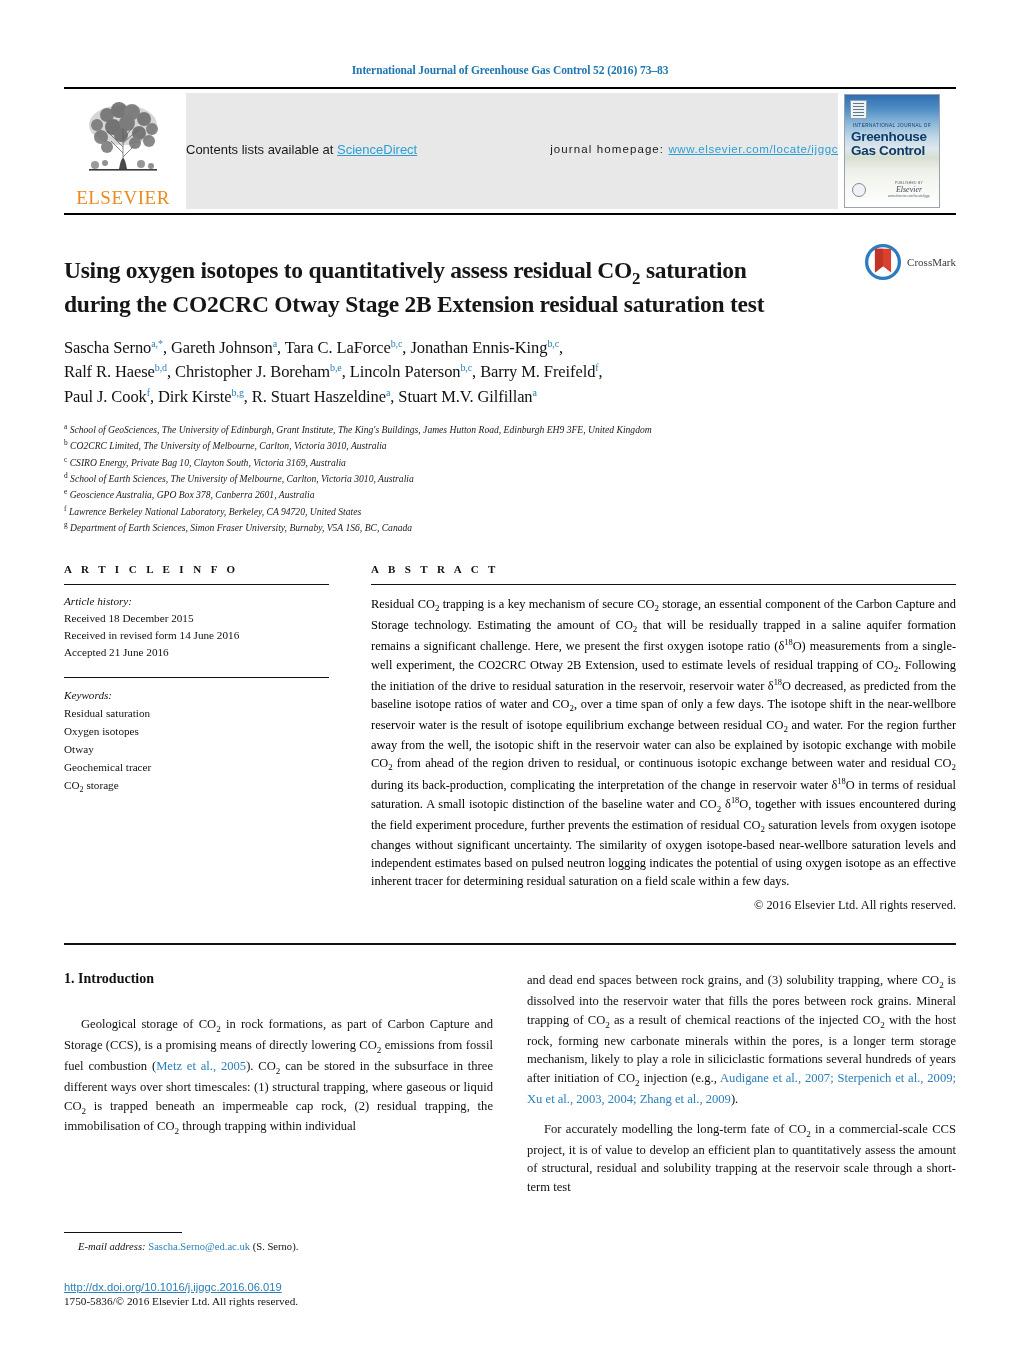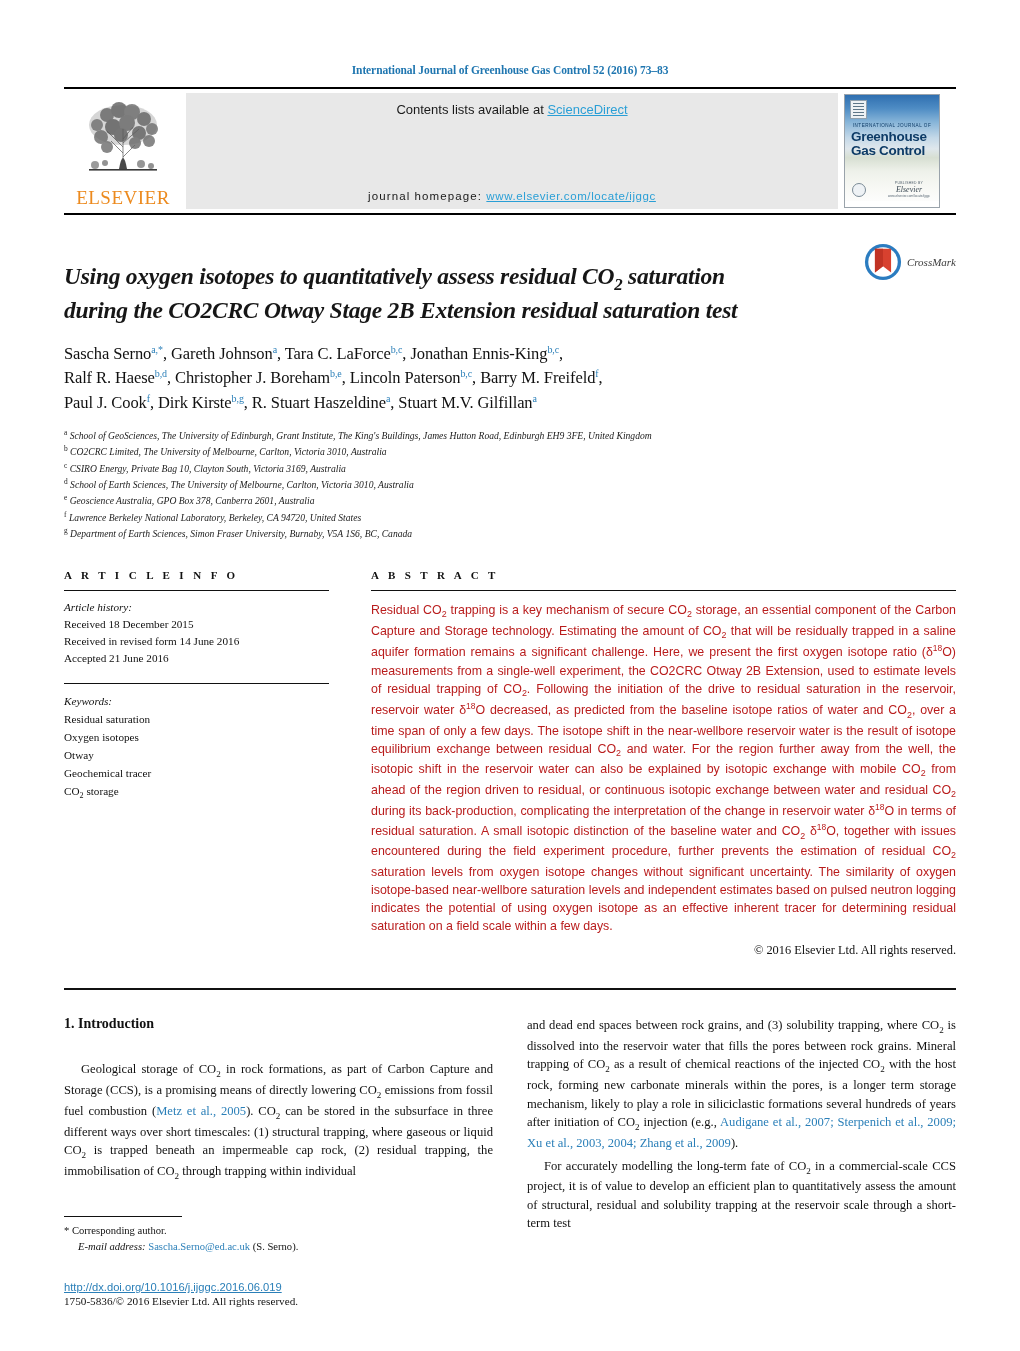--- a/index.html
+++ b/index.html
@@ -54,24 +54,24 @@
     letter-spacing: 0.5px;
     line-height: 1;
     margin-top: 1px;
   }
 
   .banner {
     flex: 1 1 auto;
     background: #e8e8e8;
     margin: 4px 6px 4px 4px;
     display: flex;
-    flex-direction: column;
+    flex-direction: row;
     align-items: center;
     justify-content: space-between;
-    padding: 9px 0 7px 0;
+    padding: 9px 0 13px 0;
   }
   .banner-top {
     font-family: "Liberation Sans", sans-serif;
     font-size: 13px;
     color: #1a1a1a;
   }
   .banner-top .sd { color: #2a9fd6; }
   .banner-title {
     font-family: "Liberation Serif", serif;
     font-size: 29px;
@@ -113,21 +113,21 @@
   }
   .cover-seal { position:absolute; left:7px; bottom:10px; width:14px; height:14px; border-radius:50%;
      border:1px solid #7a8a96; background:#eef2f5; }
   .cover-logo { position:absolute; right:8px; bottom:9px; width:44px; text-align:center; }
   .cover-logo .l1 { font-family:"Liberation Sans",sans-serif; font-size:3.4px; color:#4b5b68; letter-spacing:0.3px;}
   .cover-logo .l2 { font-family:"Liberation Serif",serif; font-size:8px; color:#3c4a55; font-style:italic; }
   .cover-logo .l3 { font-family:"Liberation Sans",sans-serif; font-size:3.2px; color:#5b6a76; }
   .cover-footband { position:absolute; left:0; right:0; bottom:0; height:6px; background:#ffffff; }
 
   
-  .title-area { position: relative; padding-top: 30px; font-style: italic; }
+  .title-area { position: relative; padding-top: 24px; }
   .article-title {
     font-family: "Liberation Serif", serif;
     font-size: 23.5px;
     line-height: 1.30;
     color: #161616;
     max-width: 770px;
     letter-spacing: -0.25px;
   }
   .crossmark {
     position: absolute; right: 0; top: 28px;
@@ -178,25 +178,25 @@
   .rule-thin { border-top: 1px solid #111; }
 
   .hist { padding-top: 8px; font-family:"Liberation Serif", serif; font-size: 11.2px; line-height: 1.5; color:#111; }
   .hist .lbl { font-style: italic; }
   .kw-wrap { margin-top: 16px; }
   .kw { padding-top: 8px; font-family:"Liberation Serif", serif; font-size: 11.2px; line-height: 1.62; color:#111; }
   .kw .lbl { font-style: italic; }
 
   .abstract {
     padding-top: 10px;
-    font-family: Liberation Sans, sans-serif;
+    font-family: Liberation Serif, serif;
     font-size: 12.4px;
     line-height: 1.46;
     text-align: justify;
-    color: #b91c1c;
+    color: #000000;
     hyphens: none;
   }
   .copyright {
     margin-top: 8px;
     text-align: right;
     font-family: "Liberation Serif", serif;
     font-size: 12.4px;
     color: #111;
   }
 
@@ -218,21 +218,21 @@
   }
   .p {
     font-family: "Liberation Serif", serif;
     font-size: 12.6px;
     line-height: 1.47;
     text-align: justify;
     color: #111;
     text-indent: 17px;
     margin: 0;
   }
-  .p + .p { margin-top: 4px; }
+  .p + .p { margin-top: 12px; }
   a.ref, .ref { color: #2a7fb8; text-decoration: none; }
 
   
   .footnote-area { position: absolute; left: 64px; bottom: 44px; width: 420px; }
   .fn-rule { width: 118px; border-top: 1px solid #111; margin-bottom: 6px; }
   .fn {
     font-family: "Liberation Serif", serif;
     font-size: 10.6px;
     line-height: 1.5;
     color: #111;
@@ -395,23 +395,20 @@
     </div>
 
     <div class="bcol">
       <p class="p" style="text-indent:0">and dead end spaces between rock grains, and (3) solubility trapping, where CO<sub>2</sub> is dissolved into the reservoir water that fills the pores between rock grains. Mineral trapping of CO<sub>2</sub> as a result of chemical reactions of the injected CO<sub>2</sub> with the host rock, forming new carbonate minerals within the pores, is a longer term storage mechanism, likely to play a role in siliciclastic formations several hundreds of years after initiation of CO<sub>2</sub> injection (e.g., <a class="ref" href="#">Audigane et al., 2007; Sterpenich et al., 2009; Xu et al., 2003, 2004; Zhang et al., 2009</a>).</p>
       <p class="p">For accurately modelling the long-term fate of CO<sub>2</sub> in a commercial-scale CCS project, it is of value to develop an efficient plan to quantitatively assess the amount of structural, residual and solubility trapping at the reservoir scale through a short-term test</p>
     </div>
   </div>
 
   <div class="footnote-area">
     <div class="fn-rule"></div>
-    <div class="fn">
-      <span>* Corresponding author.</span>
-    </div>
     <div class="fn" style="padding-left:14px">
       <span class="em">E-mail address:</span>
       <a href="#">Sascha.Serno@ed.ac.uk</a>
       <span>(S. Serno).</span>
     </div>
     <div class="doi-block">
       <div><a class="doi-link" href="#">http://dx.doi.org/10.1016/j.ijggc.2016.06.019</a></div>
       <div class="issn">1750-5836/© 2016 Elsevier Ltd. All rights reserved.</div>
     </div>
   </div>

